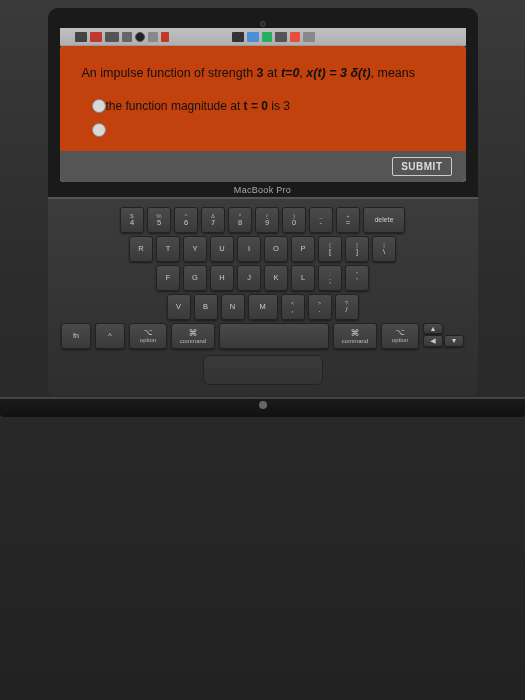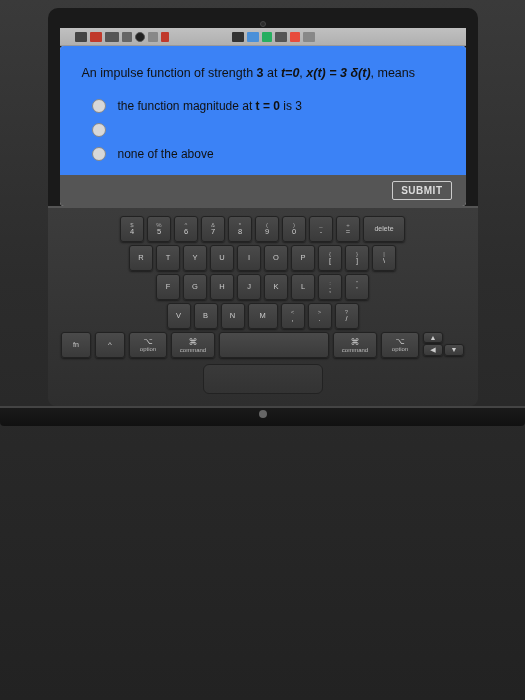--- a/index.html
+++ b/index.html
@@ -35,21 +35,21 @@
     
     .screen {
       background: #e8e8e8;
       border-radius: 4px;
       overflow: hidden;
       width: 100%;
     }
 
     
     .quiz-area {
-      background: #3b82f6;
+      background: #c2410c;
       padding: 18px 22px 14px 22px;
     }
 
     .quiz-question {
       font-size: 12.5px;
       color: #111;
       line-height: 1.5;
       margin-bottom: 16px;
     }
 
@@ -60,21 +60,20 @@
       list-style: none;
       display: flex;
       flex-direction: column;
       gap: 10px;
       margin-left: 10px;
     }
 
     .option-item {
       display: flex;
       align-items: flex-start;
-      gap: 12px;
       font-size: 12px;
       color: #111;
     }
 
     .radio-circle {
       width: 14px;
       height: 14px;
       border-radius: 50%;
       border: 1.5px solid #888;
       background: #d8d8d8;
@@ -274,37 +273,32 @@
             <span>
               the function magnitude at <strong>t = 0</strong> is 3
             </span>
           </li>
 
           <li class="option-item">
             <div class="radio-circle"></div>
           </li>
 
 
-          <li class="option-item">
-            <div class="radio-circle"></div>
-            <span>
-              none of the above
-            </span>
-          </li>
 
         </ul>
 
       </div>
 
       <div class="submit-bar">
         <button class="submit-btn">SUBMIT</button>
       </div>
 
     </div>
 
+    <div class="macbook-label">MacBook Pro</div>
 
   </div>
 
   <div class="keyboard-area">
 
     <div class="keyboard-row">
       <div class="key key-sm">
         <span class="top-char">$</span>
           <span class="bot-char">4</span>
       </div>

